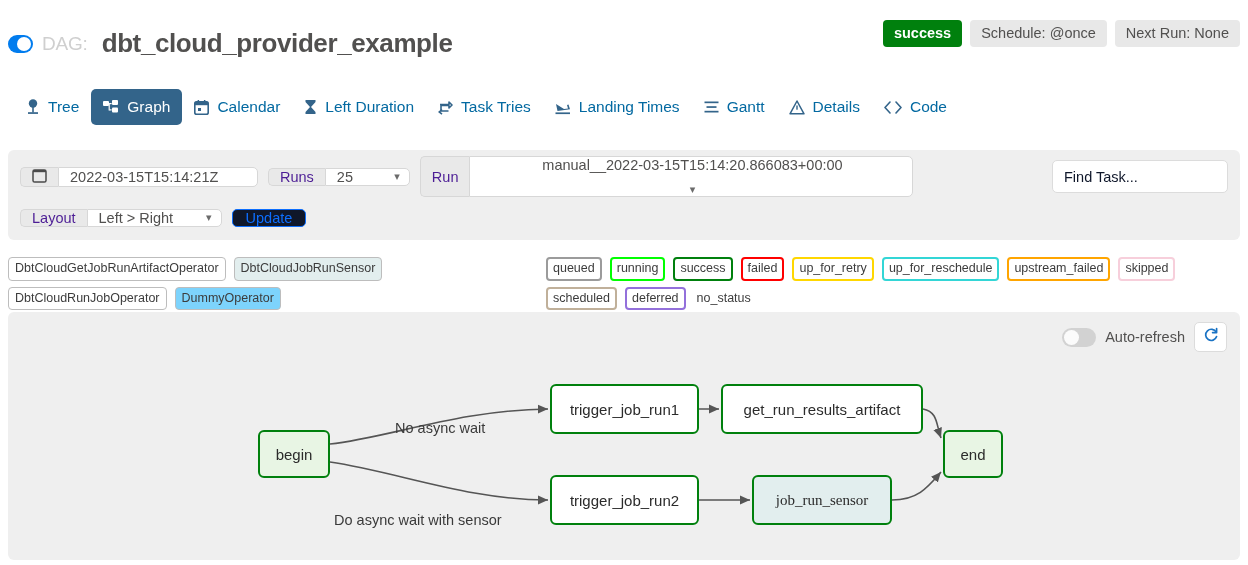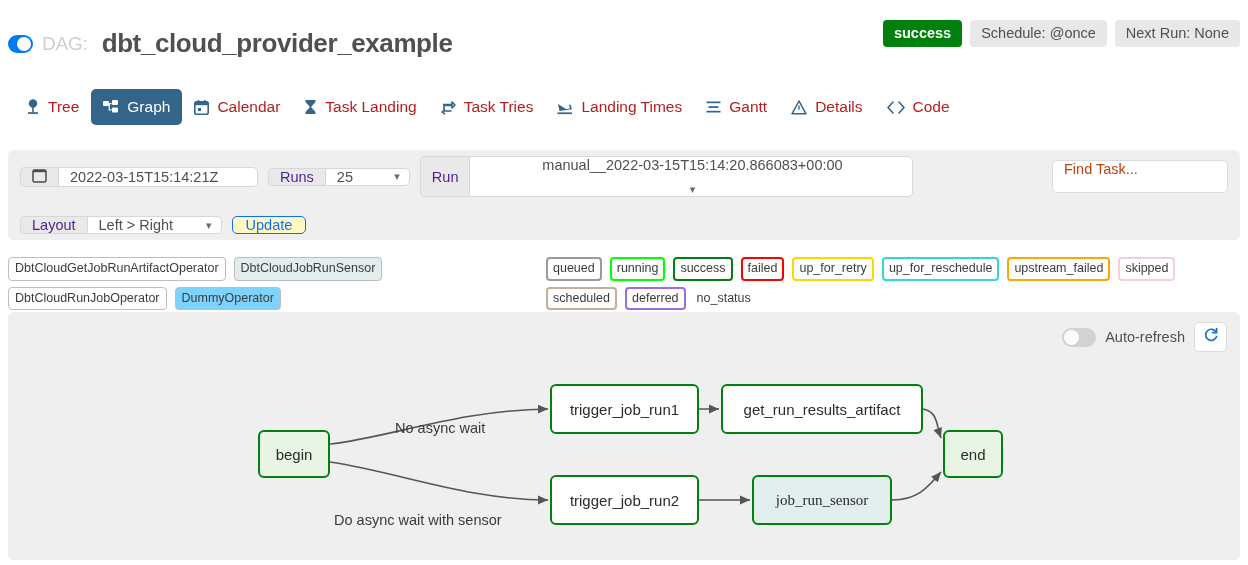--- a/index.html
+++ b/index.html
@@ -39,66 +39,66 @@
   }
   .badge.success { background:#00800d; color:#fff; font-weight:700; }
 
   
   .navbar {
     position:absolute; left:0; top:84px; width:1248px; height:46px;
     display:flex; align-items:center; padding-left:14px;
   }
   .tab {
     display:flex; align-items:center; gap:8px;
-    font-size:15.5px; color:#b91c1c; padding:9px 12px; border-radius:5px;
+    font-size:15.5px; color:#0369a1; padding:9px 12px; border-radius:5px;
     white-space:nowrap; cursor:pointer;
   }
   .tab.active { background:#33648a; color:#fff; }
   .tab svg { display:block; flex:none; }
   .nav-actions {
     position:absolute; right:8px; top:88px;
     display:flex; border:1px solid #dcdcdc; border-radius:5px; overflow:hidden; background:#fff;
   }
   .nav-actions .act {
     width:38px; height:34px; display:flex; align-items:center; justify-content:center; cursor:pointer;
   }
   .nav-actions .act + .act { border-left:1px solid #dcdcdc; }
 
   
   .filterbar {
     position:absolute; left:8px; top:150px; width:1232px; height:90px;
     background:#efefef; border-radius:6px; padding:10px 12px;
   }
   .fgroup { display:flex; align-items:stretch; }
   .row1 { display:flex; align-items:center; gap:0; height:33px; }
-  .row2 { display:flex; align-items:flex-end; gap:0; height:33px; margin-top:8px;}
+  .row2 { display:flex; align-items:center; gap:0; height:33px; margin-top:8px;}
   .addon {
     background:#e9e9e9; border:1px solid #d7d7d7; color:#4c1d95;
     font-size:14.5px; display:flex; align-items:center; padding:0 11px; white-space:nowrap;
   }
   .addon.left  { border-radius:5px 0 0 5px; border-right:none; }
   .fld {
     background:#fff; border:1px solid #d7d7d7; color:#51504f;
     font-size:14.5px; display:flex; align-items:center; padding:0 11px;
     border-radius:0 5px 5px 0; white-space:nowrap;
   }
   .sel {
     background:#fff; border:1px solid #d7d7d7; color:#51504f; font-size:14.5px;
     display:flex; align-items:center; justify-content:space-between; gap:10px;
     padding:0 9px 0 11px; border-radius:0 5px 5px 0; white-space:nowrap; cursor:pointer;
   }
   .caret { font-size:11px; color:#6b6b6b; }
   .btn-update {
-    background:#fef9c3; border:1px solid #0d6efd; color:#0d6efd; font-size:14.5px;
+    background:#0f172a; border:1px solid #0d6efd; color:#0d6efd; font-size:14.5px;
     border-radius:5px; padding:0 13px; display:flex; align-items:center; margin-left:10px; cursor:pointer;
   }
   .findtask {
     position:absolute; right:12px; top:10px;
     width:176px; height:33px; background:#fff; border:1px solid #dcdcdc; border-radius:5px;
-    display:flex; align-items:flex-start; padding:0 11px; font-size:14.5px; color:#c2410c; cursor:text;
+    display:flex; align-items:center; padding:0 11px; font-size:14.5px; color:#0f172a; cursor:text;
   }
 
   
   .legend { position:absolute; left:8px; top:257px; width:1232px; }
   .legend-row { display:flex; align-items:flex-start; flex-wrap:wrap; }
   .legend-col-ops { width:538px; display:flex; flex-wrap:wrap; gap:6px 8px; }
   .legend-col-states { flex:1; display:flex; flex-wrap:wrap; gap:6px 8px; align-content:flex-start;}
   .chip {
     font-size:12.5px; line-height:1; padding:4px 6px 5px; border-radius:4px;
     border:1px solid #bdbdbd; background:#fff; color:#3c3c3c; white-space:nowrap;
@@ -196,21 +196,21 @@
     </span>
     <span>Calendar</span>
   </div>
 
   <div class="tab">
     <span>
       <svg width="13" height="16" viewBox="0 0 13 16">
           <path d="M1.5 1 H11.5 V3 L7 8 L11.5 13 V15 H1.5 V13 L6 8 L1.5 3 Z" fill="#33648a"></path>
         </svg>
     </span>
-    <span>Task Landing</span>
+    <span>Left Duration</span>
   </div>
 
   <div class="tab">
     <span>
       <svg width="15" height="15" viewBox="0 0 15 15">
           <path d="M2 4.5 H11 V2 L14 5 L11 8 V5.5 H3 V11 H10.5" fill="none" stroke="#33648a" stroke-width="1.6" stroke-linejoin="round"></path>
           <path d="M4 9.5 L1.2 12 L4 14.2" fill="none" stroke="#33648a" stroke-width="1.6"></path>
         </svg>
     </span>
     <span>Task Tries</span>

